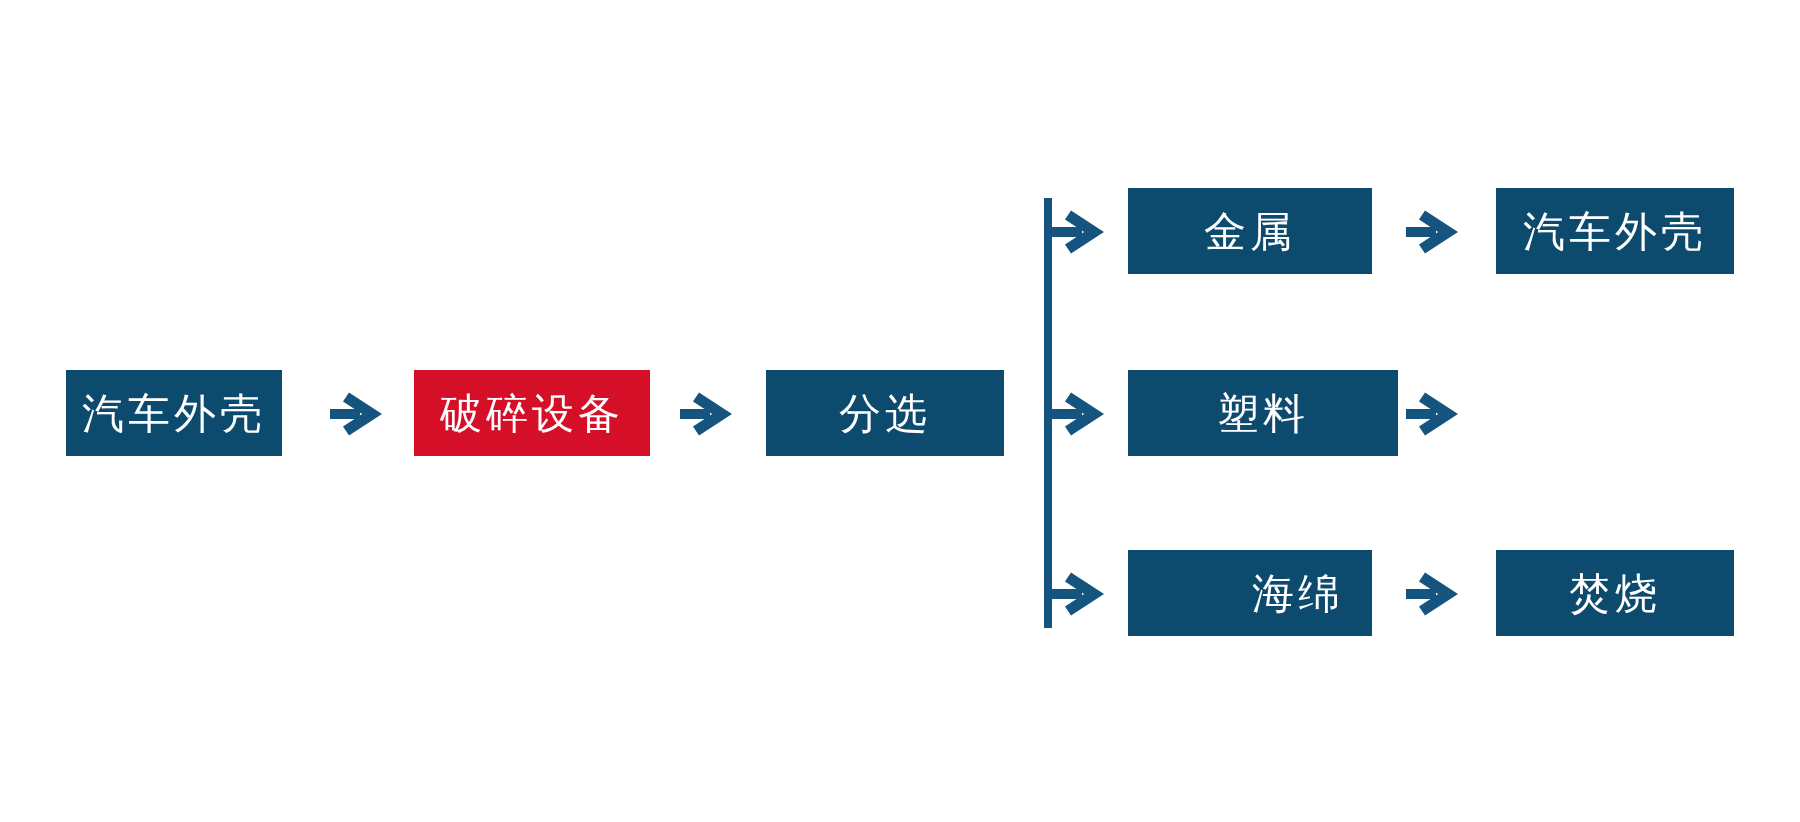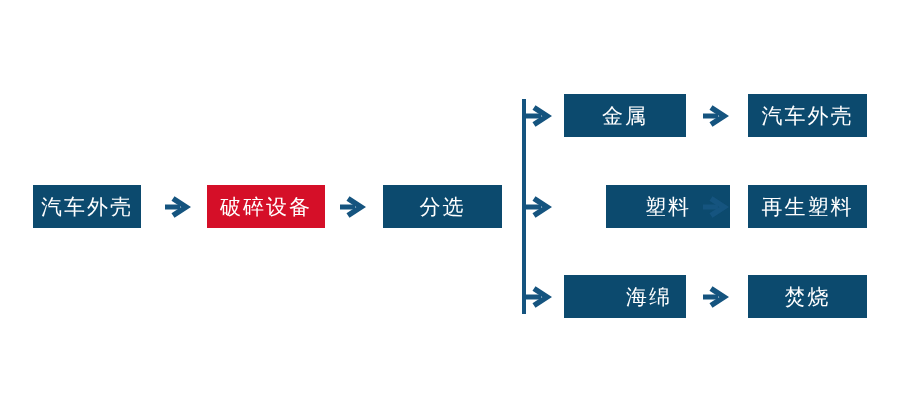--- a/index.html
+++ b/index.html
@@ -78,28 +78,27 @@
     <path d="M8 2.5 L21 11 L8 19.5" stroke="#15547F" stroke-width="5.5" fill="none" stroke-linejoin="miter"></path>
   </svg>
 
   <div class="box blue" style="left:748px; top:94px; width:119px;">汽车外壳</div>
 
   <svg class="arrow" style="left:526px; top:196px;" viewBox="0 0 26 22">
     <path d="M0 11 H15" stroke="#15547F" stroke-width="5" fill="none"></path>
     <path d="M8 2.5 L21 11 L8 19.5" stroke="#15547F" stroke-width="5.5" fill="none" stroke-linejoin="miter"></path>
   </svg>
 
-  <div class="box blue" style="left:564px; top:185px; width:124px;margin-left:42px;">塑料</div>
+  <div class="box blue" style="left:564px; top:185px; width:135px;">塑料</div>
 
   <svg class="arrow" style="left:703px; top:196px;" viewBox="0 0 26 22">
     <path d="M0 11 H15" stroke="#15547F" stroke-width="5" fill="none"></path>
     <path d="M8 2.5 L21 11 L8 19.5" stroke="#15547F" stroke-width="5.5" fill="none" stroke-linejoin="miter"></path>
   </svg>
 
-  <div class="box blue" style="left:748px; top:185px; width:119px;">再生塑料</div>
 
   <svg class="arrow" style="left:526px; top:286px;" viewBox="0 0 26 22">
     <path d="M0 11 H15" stroke="#15547F" stroke-width="5" fill="none"></path>
     <path d="M8 2.5 L21 11 L8 19.5" stroke="#15547F" stroke-width="5.5" fill="none" stroke-linejoin="miter"></path>
   </svg>
 
   <div class="box blue" style="left:564px; top:275px; width:122px;padding-left:48px;">海绵</div>
 
   <svg class="arrow" style="left:703px; top:286px;" viewBox="0 0 26 22">
     <path d="M0 11 H15" stroke="#15547F" stroke-width="5" fill="none"></path>

